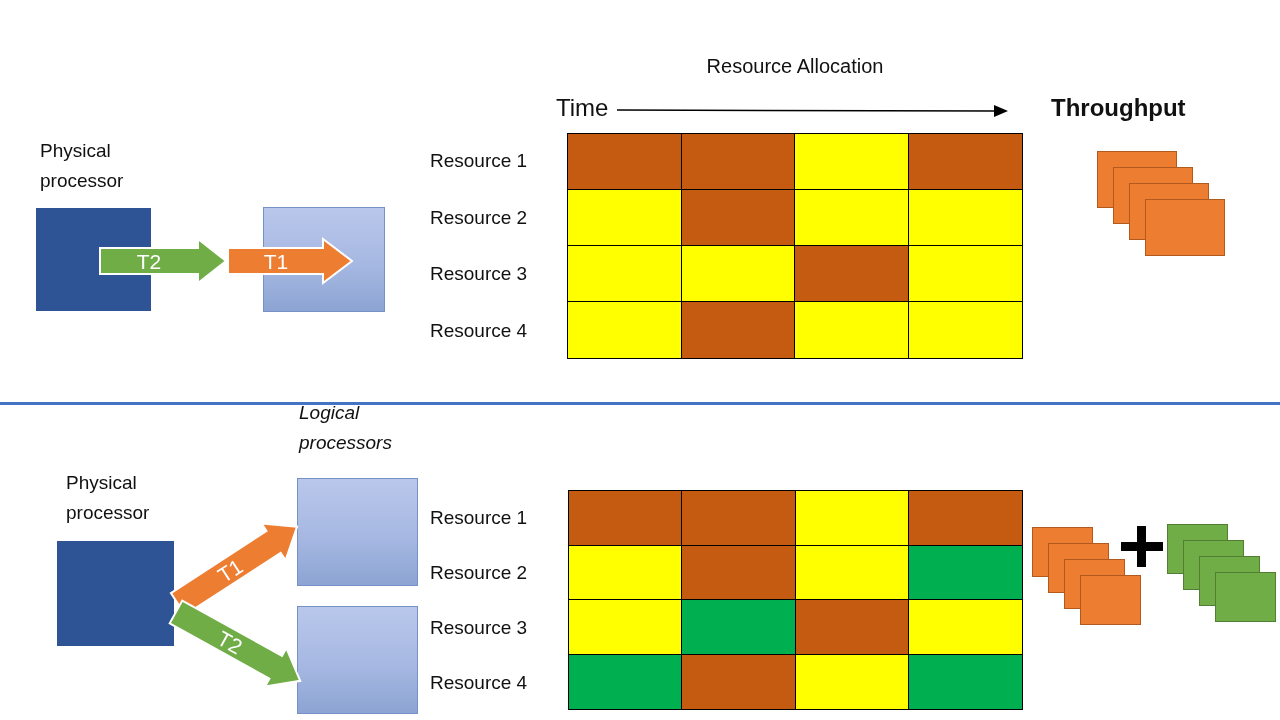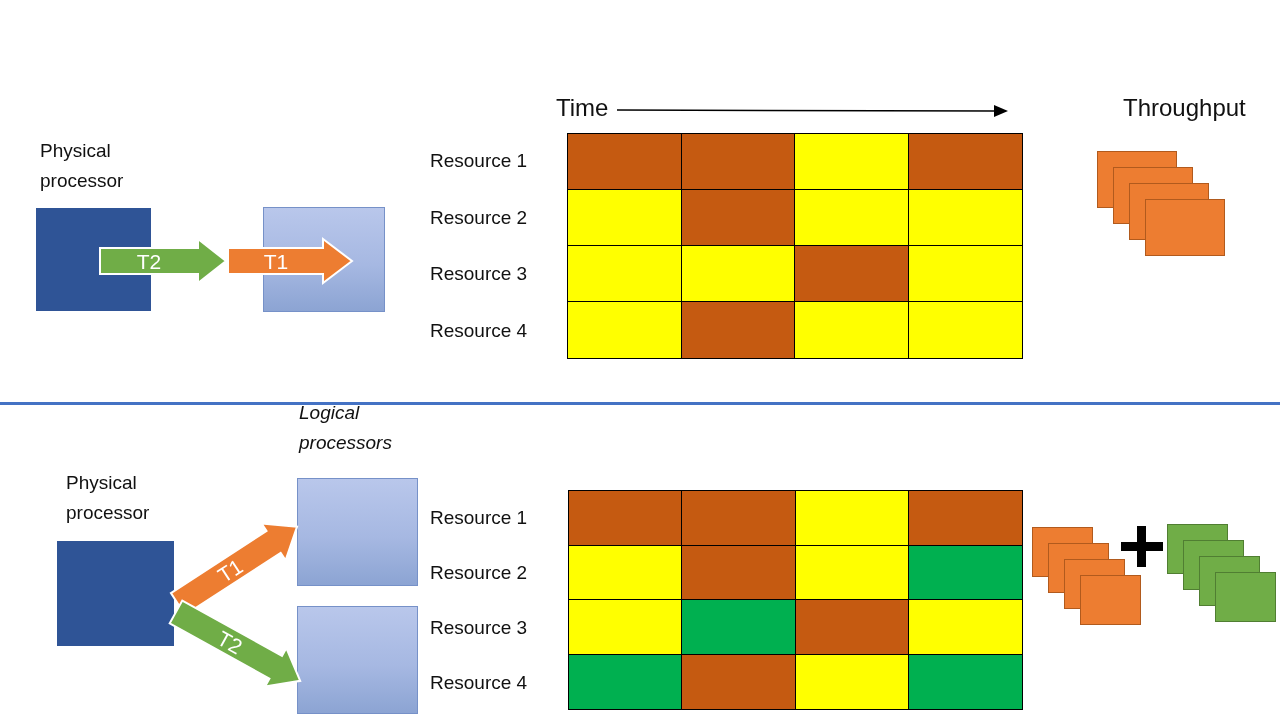--- a/index.html
+++ b/index.html
@@ -27,24 +27,25 @@
   .arrow-label{font-size:21px;fill:#ffffff;font-family:"Liberation Sans",sans-serif;}
   .plus{position:absolute;}
   .plus .h{position:absolute;left:0;top:16px;width:42px;height:9px;background:#000;}
   .plus .v{position:absolute;left:16px;top:0;width:9px;height:41px;background:#000;}
 </style>
 </head>
 <body>
 
 <div class="canvas">
 
+  <div class="abs title" style="left:595px;top:55px;width:400px;">Resource Allocation</div>
 
   <div class="abs big-label" style="left:556px;top:94px;">Time</div>
 
-  <div class="abs big-label" style="left:1123px;top:94px;">Throughput</div>
+  <div class="abs big-label" style="left:1051px;top:94px;font-weight:bold;">Throughput</div>
 
   <div class="abs label" style="left:40px;top:136px;width:112px;">Physical processor</div>
 
 
   <div class="square physical" style="left:36px;top:208px;width:115px;height:103px;"></div>
 
   <div class="square logical" style="left:263px;top:207px;width:120px;height:103px;"></div>
 
   <div class="grid" id="top-grid" style="left:567px;top:133px;width:456px;height:226px;">
       <div class="cell" style="background: rgb(197, 90, 17);"></div>

